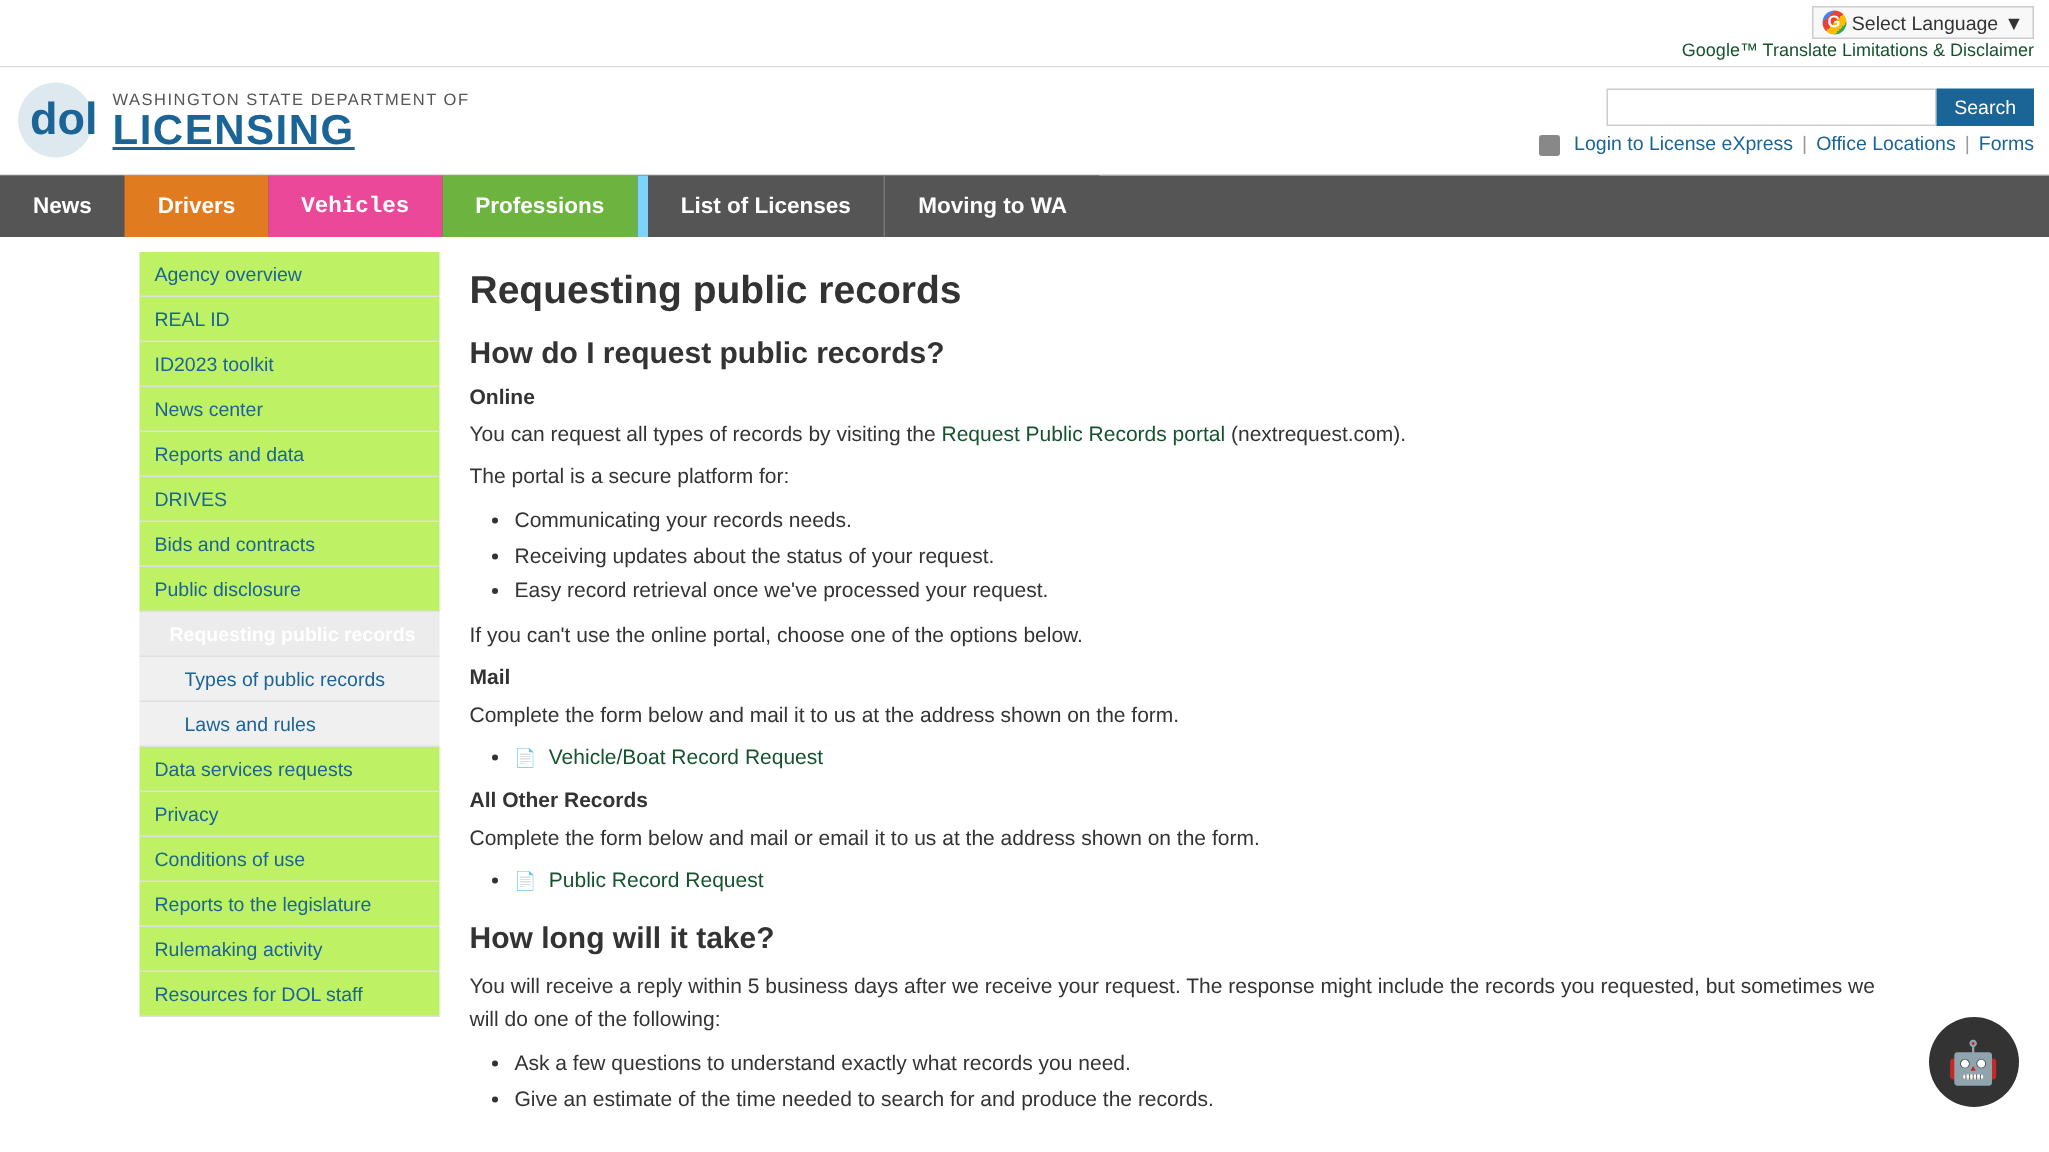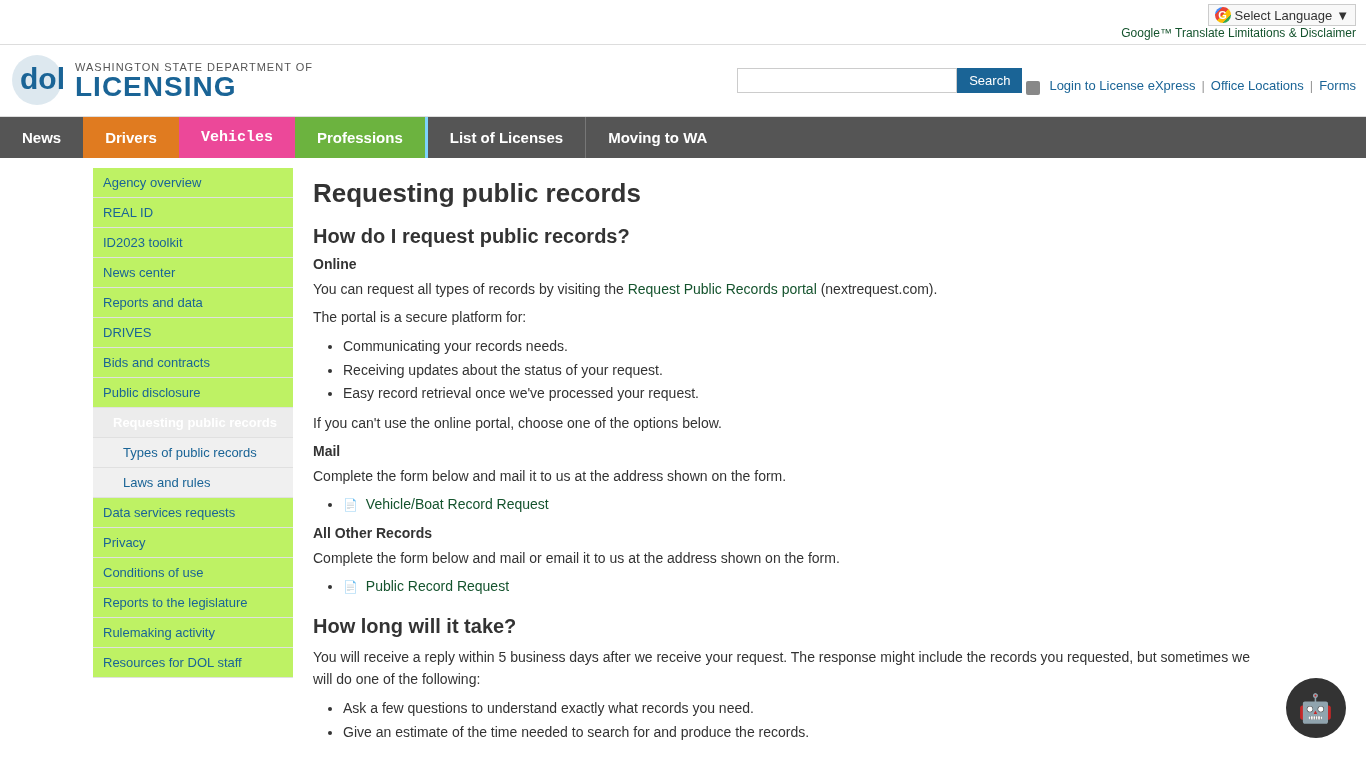--- a/index.html
+++ b/index.html
@@ -65,24 +65,25 @@
       letter-spacing: 1px;
       text-transform: uppercase;
     }
     #logo-text .licensing {
       font-size: 28px;
       font-weight: bold;
       color: #1a6496;
       letter-spacing: 1px;
       text-transform: uppercase;
       line-height: 1;
+      text-decoration: underline;
     }
     #header-right {
       display: flex;
-      flex-direction: row;
+      flex-direction: column;
       align-items: flex-end;
       gap: 4px;
     }
     #search-form {
       display: flex;
       align-items: center;
     }
     #search-input {
       border: 1px solid #ccc;
       padding: 4px 8px;
@@ -117,21 +118,21 @@
       font-weight: bold;
       color: white;
       cursor: pointer;
       text-decoration: none;
       display: block;
     }
     .nav-item.home { background: #555; }
     .nav-item.drivers { background: #e07b20; }
     .nav-item.vehicles { background: #ec4899; font-family: Liberation Mono, monospace; }
     .nav-item.professions { background: #6cb33f; }
-    .nav-item.list-of-licenses { background: #555; border-left: 3px solid #7dd3fc; }
+    .nav-item.list-of-licenses { background: #555; border-left: 7px solid #7dd3fc; }
     .nav-item.moving-to-wa { background: #555; border-left: 1px solid #777; }
 
     
     #main-layout {
       display: flex;
       max-width: 1200px;
       margin: 0 auto;
       padding: 10px;
     }
 

